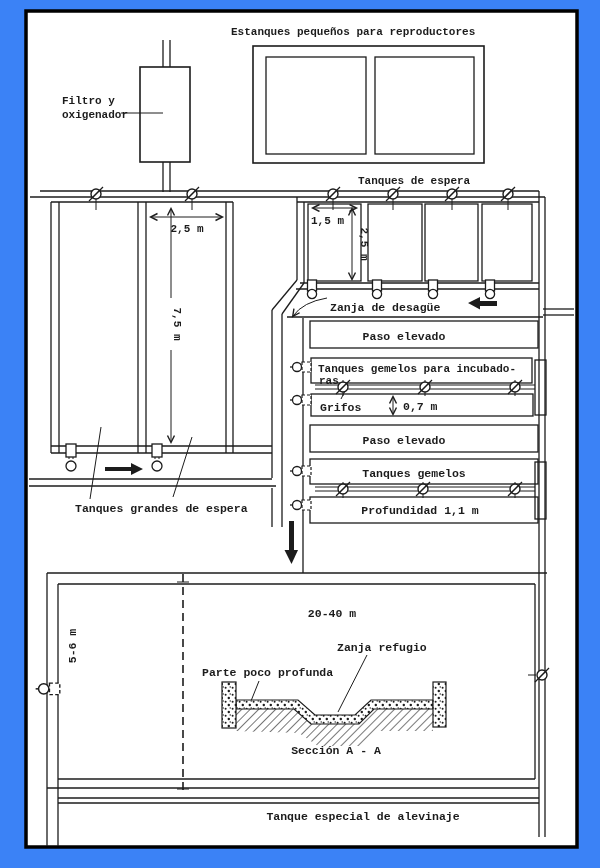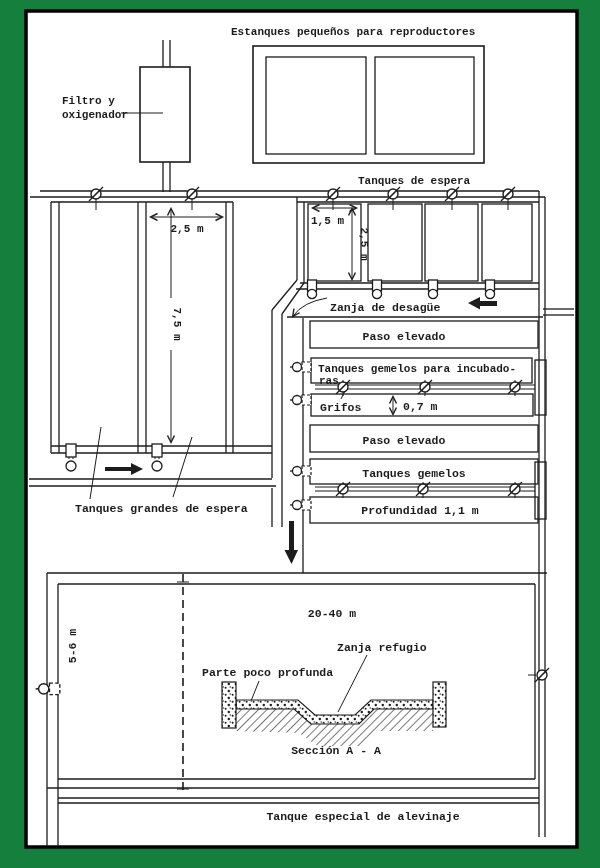--- a/index.html
+++ b/index.html
@@ -1,16 +1,16 @@
 <!DOCTYPE html>
 <html><head>
 <meta charset="utf-8">
 <style>
   html,body{margin:0;padding:0;background:#ffffff;}
-  .page{position:relative;width:600px;height:868px;background:#15803d;overflow:hidden;}
+  .page{position:relative;width:600px;height:868px;background:#3b82f6;overflow:hidden;}
   svg{display:block;}
   text{font-family:"Liberation Mono","DejaVu Sans Mono",monospace;font-weight:bold;fill:#1c1c1c;}
   .t11{font-size:11px;}
   .t115{font-size:11.5px;}
   .ln{stroke:#1c1c1c;stroke-width:1.3;fill:none;}
   .ln2{stroke:#1c1c1c;stroke-width:1.6;fill:none;}
   .thin{stroke:#1c1c1c;stroke-width:1;fill:none;}
   .blk{fill:#1c1c1c;stroke:none;}
 </style>
 </head>

